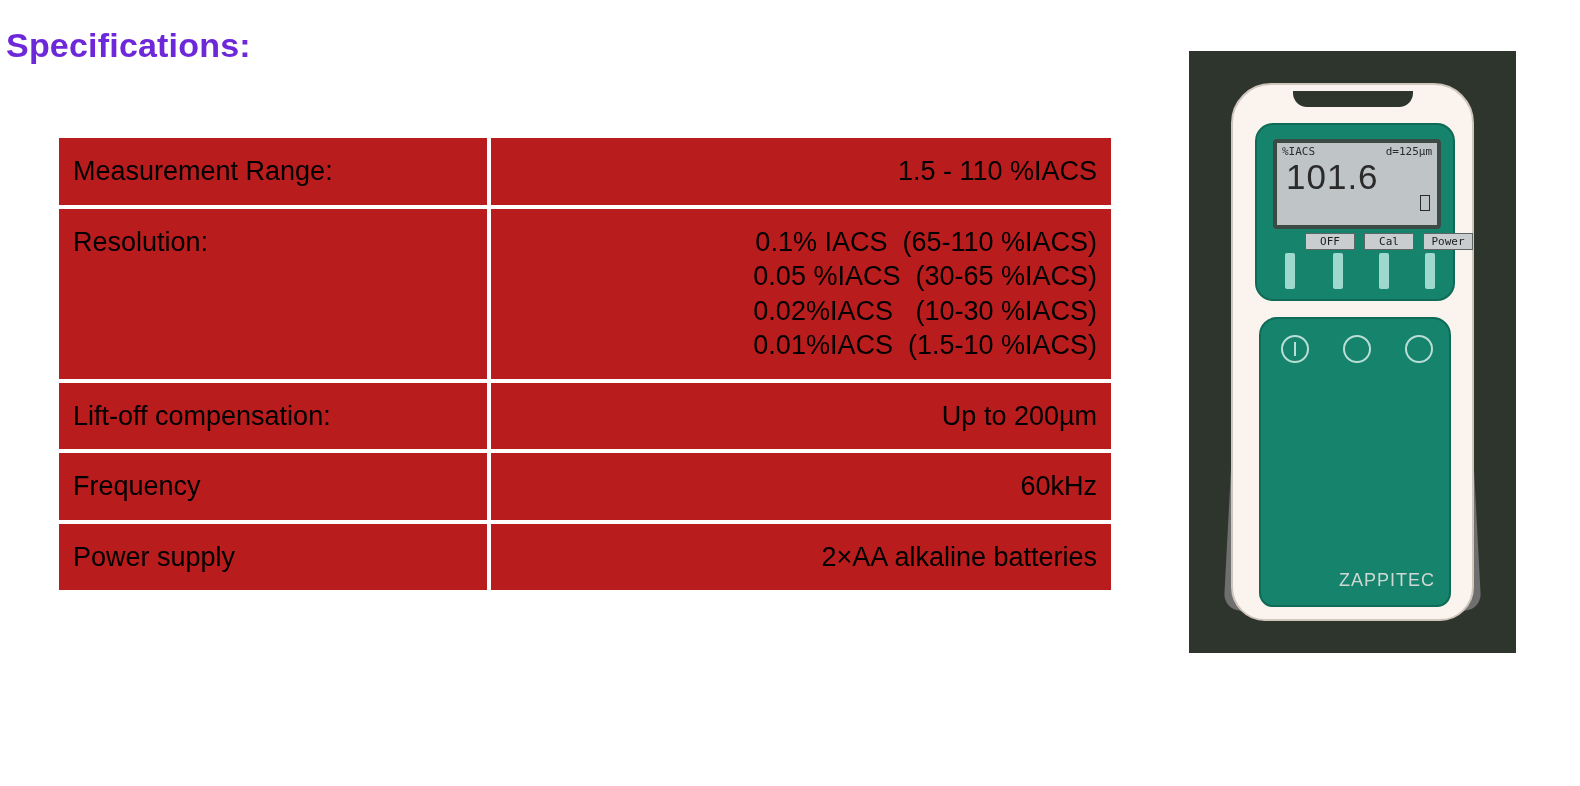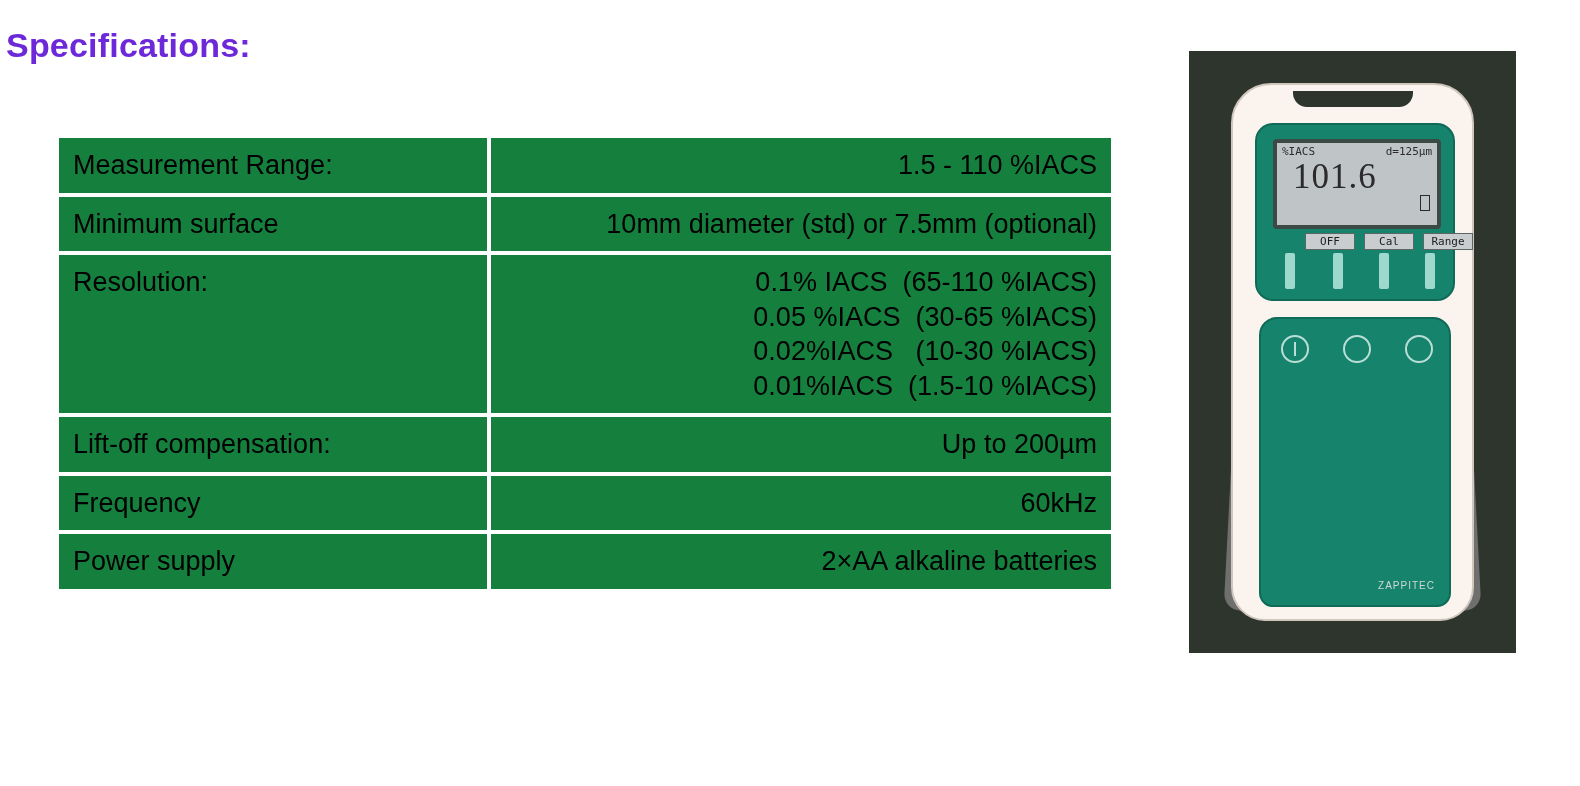--- a/index.html
+++ b/index.html
@@ -30,24 +30,24 @@
   }
   .spec-table {
     position: absolute;
     left: 55px;
     top: 134px;
     width: 1060px;
     border-collapse: separate;
     border-spacing: 4px 4px;
   }
   .spec-table td {
-    background: #15803d;
+    background: #b91c1c;
     font-size: 27px;
     color: #000000;
-    padding: 10px 14px;
+    padding: 16px 14px;
     vertical-align: top;
     line-height: 1.28;
     margin-top: 9px;
   }
   .spec-table td.label {
     width: 400px;
     text-align: left;
   }
   .spec-table td.value {
     text-align: right;
@@ -121,24 +121,24 @@
     color: #2b2b2b;
   }
   .scr-top {
     display: flex;
     justify-content: space-between;
     font-family: "DejaVu Sans Mono", monospace;
     font-size: 11px;
     padding: 2px 5px 0 5px;
   }
   .scr-main {
-    font-family: Liberation Serif, serif;
+    font-family: Liberation Sans, sans-serif;
     font-size: 35px;
     line-height: 34px;
-    padding-left: 16px;
+    padding-left: 9px;
     letter-spacing: 1px;
     position: relative;
     top: 2px;
   }
   .scr-batt {
     position: absolute;
     right: 7px;
     bottom: 14px;
     width: 8px;
     height: 14px;
@@ -214,45 +214,39 @@
     transform: translateX(-50%);
     width: 2px;
     height: 14px;
     background: #b9ded5;
   }
   .dev-brand {
     position: absolute;
     right: 14px;
     bottom: 14px;
     font-family: "Liberation Sans", sans-serif;
-    font-size: 10px;
+    font-size: 18px;
     letter-spacing: 1px;
     color: #cfd8d4;
     text-align: right;
   }
 </style>
 </head>
 <body>
 
 <div class="page">
 
   <div class="page-title">Specifications:</div>
 
   <table class="spec-table">
     <tbody>
       <tr>
         <td class="label">Measurement Range:</td>
         <td class="value">
           <span class="line">1.5 - 110 %IACS</span>
-        </td>
-      </tr>
-      <tr>
-        <td class="label">Minimum surface</td>
-        <td class="value">
-          <span class="line">10mm diameter (std) or 7.5mm (optional)</span>
         </td>
       </tr>
       <tr>
         <td class="label">Resolution:</td>
         <td class="value">
           <span class="line">0.1% IACS  (65-110 %IACS)</span>
           <span class="line">0.05 %IACS  (30-65 %IACS)</span>
           <span class="line">0.02%IACS   (10-30 %IACS)</span>
           <span class="line">0.01%IACS  (1.5-10 %IACS)</span>
         </td>
@@ -292,21 +286,21 @@
             <span>%IACS</span>
             <span>d=125µm</span>
           </div>
           <div class="scr-main">101.6</div>
           <div class="scr-batt"></div>
         </div>
 
         <div class="dev-btnrow">
           <div class="dev-btn">OFF</div>
           <div class="dev-btn">Cal</div>
-          <div class="dev-btn">Range</div>
+          <div class="dev-btn">Power</div>
         </div>
 
         <div class="dev-stems">
           <div class="dev-stem" style="left:6px;"></div>
           <div class="dev-stem" style="left:54px;"></div>
           <div class="dev-stem" style="left:100px;"></div>
           <div class="dev-stem" style="left:146px;"></div>
         </div>
       </div>
 

